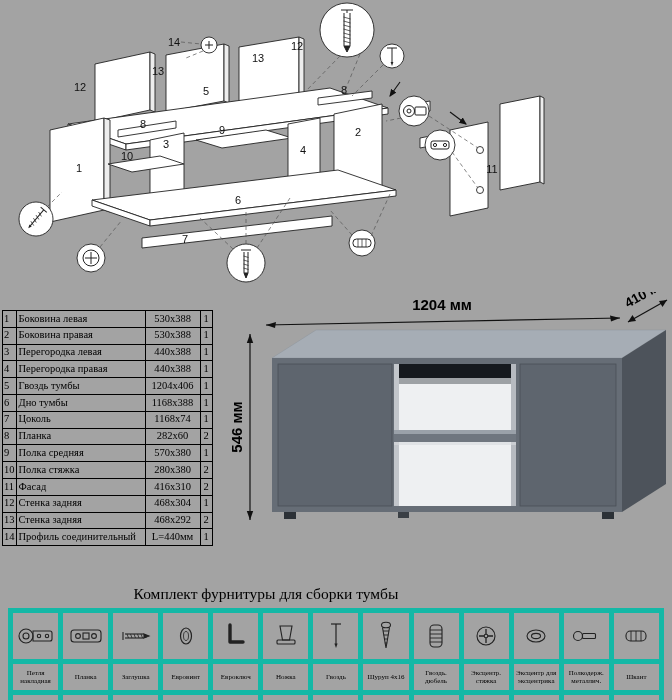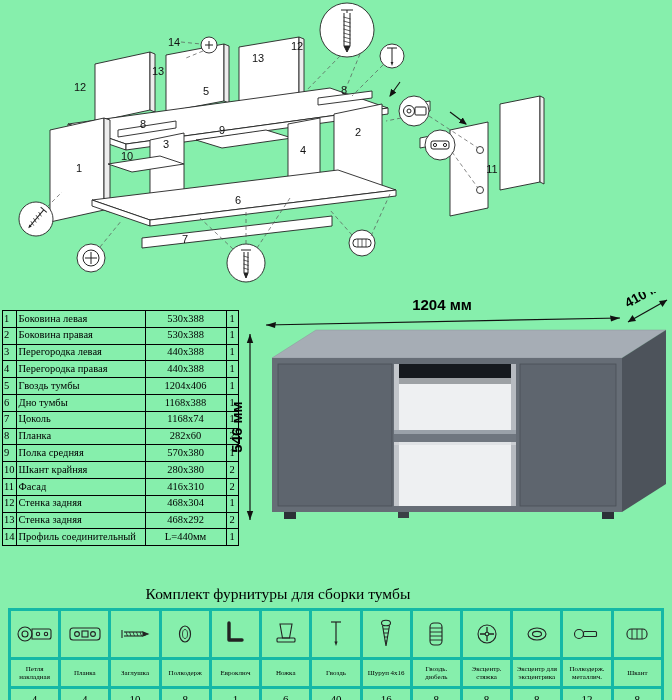--- a/index.html
+++ b/index.html
@@ -1,32 +1,32 @@
 <!DOCTYPE html>
 <html><head>
 <meta charset="utf-8">
 <style>
   html,body{margin:0;padding:0;background:#fff;}
-  #page{position:relative;width:672px;height:700px;background:#86efac;overflow:hidden;
+  #page{position:relative;width:672px;height:700px;background:#a3a3a3;overflow:hidden;
         font-family:"Liberation Serif",serif;color:#000;text-decoration:underline;}
   svg{display:block;}
   #diagram-svg{position:absolute;left:0;top:0;}
   #render-svg{position:absolute;left:230px;top:292px;}
   #parts-table{position:absolute;left:2px;top:310px;border-collapse:collapse;
                font:10.5px "Liberation Serif",serif;color:#000;}
   #parts-table td{border:1px solid #000;height:15.8px;padding:0 2px;line-height:1;white-space:nowrap;}
   #parts-table td.pt-num{min-width:10px;text-align:left;padding:0 1px;}
   #parts-table td.pt-name{min-width:124px;}
-  #parts-table td.pt-size{min-width:52px;text-align:center;padding:0 14px;}
+  #parts-table td.pt-size{min-width:52px;text-align:center;padding:0 1px;}
   #parts-table td.pt-qty{min-width:9px;text-align:center;padding:0 1px;}
   #hw-title{position:absolute;left:0;top:585px;width:532px;text-align:center;
-            font:15.5px "Liberation Serif",serif;padding-left:12px;}
+            font:15.5px "Liberation Serif",serif;}
   #hw-table{position:absolute;left:8px;top:608px;width:656px;border-collapse:collapse;
             table-layout:fixed;text-align:center;}
-  #hw-table td{border:3px solid #14b8a6;overflow:hidden;}
+  #hw-table td{border:5px solid #14b8a6;overflow:hidden;}
   .hw-icon-cell{height:44px;vertical-align:middle;}
   .hw-icon-cell svg{width:40px;height:36px;margin:0 auto;}
   .hw-name-cell{height:24px;font:7px "Liberation Serif",serif;line-height:1.15;
                 vertical-align:middle;padding:1px;}
   .hw-qty-cell{height:17px;font:11px "Liberation Serif",serif;}
 </style>
 </head>
 <body>
 
 <div id="page">
@@ -245,21 +245,21 @@
           <td class="pt-qty">2</td>
         </tr>
         <tr>
           <td class="pt-num">9</td>
           <td class="pt-name">Полка средняя</td>
           <td class="pt-size">570x380</td>
           <td class="pt-qty">1</td>
         </tr>
         <tr>
           <td class="pt-num">10</td>
-          <td class="pt-name">Шкант крайняя</td>
+          <td class="pt-name">Полка стяжка</td>
           <td class="pt-size">280x380</td>
           <td class="pt-qty">2</td>
         </tr>
         <tr>
           <td class="pt-num">11</td>
           <td class="pt-name">Фасад</td>
           <td class="pt-size">416x310</td>
           <td class="pt-qty">2</td>
         </tr>
         <tr>
@@ -446,21 +446,21 @@
                 <rect x="10" y="13" width="20" height="10" rx="4.5"></rect>
                 <path d="M15 13v10m5-10v10m5-10v10" stroke-width="0.9"></path>
               </g>
             </svg>
           </td>
         </tr>
       <tr>
           <td class="hw-name-cell">Петля накладная</td>
           <td class="hw-name-cell">Планка</td>
           <td class="hw-name-cell">Заглушка</td>
-          <td class="hw-name-cell">Полкодерж</td>
+          <td class="hw-name-cell">Евровинт</td>
           <td class="hw-name-cell">Евроключ</td>
           <td class="hw-name-cell">Ножка</td>
           <td class="hw-name-cell">Гвоздь</td>
           <td class="hw-name-cell">Шуруп 4x16</td>
           <td class="hw-name-cell">Гвоздь. дюбель</td>
           <td class="hw-name-cell">Эксцентр. стяжка</td>
           <td class="hw-name-cell">Эксцентр для эксцентрика</td>
           <td class="hw-name-cell">Полкодерж. металлич.</td>
           <td class="hw-name-cell">Шкант</td>
         </tr>

